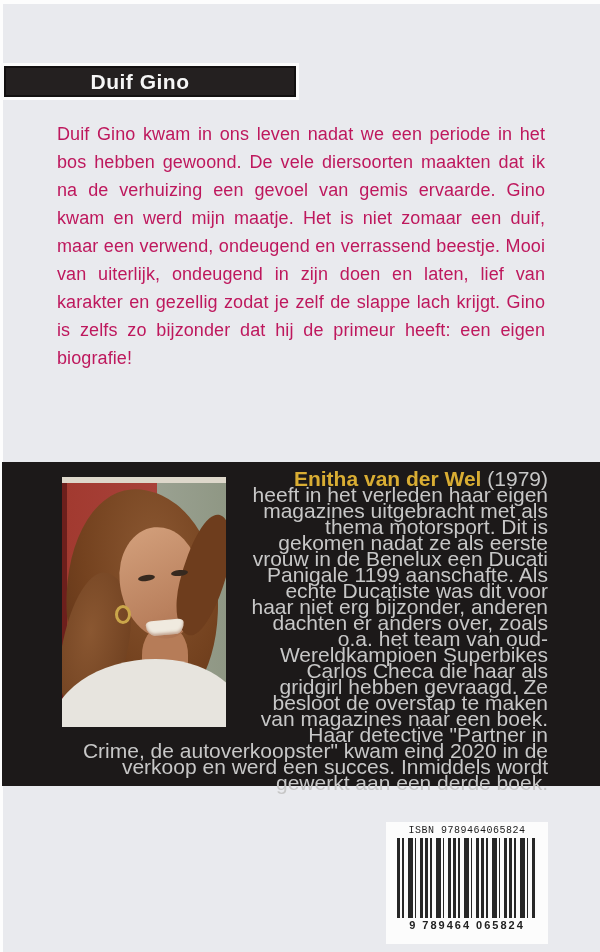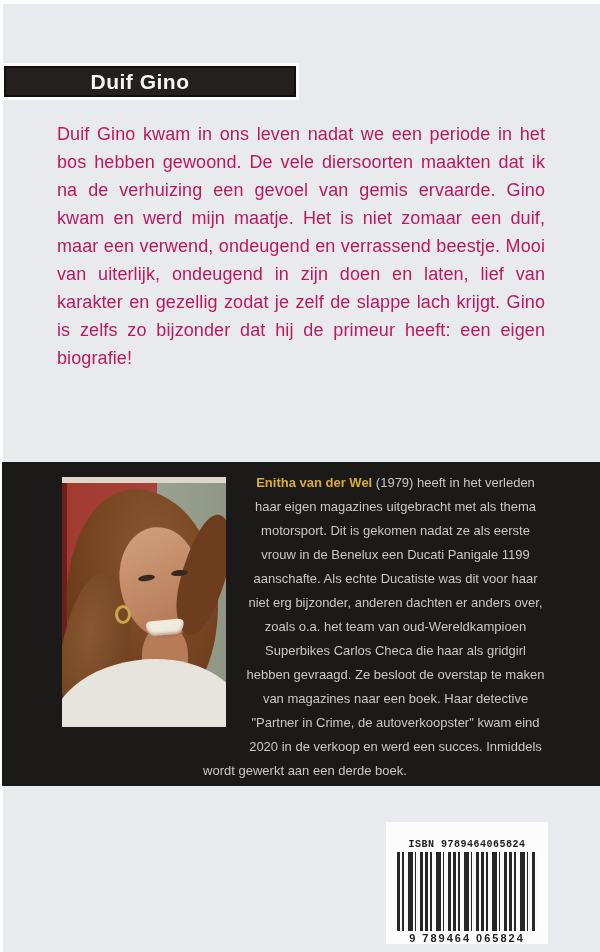--- a/index.html
+++ b/index.html
@@ -37,22 +37,22 @@
   }
   
   .bio-section{
     position:absolute;left:2px;top:462px;width:598px;height:324px;
     background:#1c1919;
     box-sizing:border-box;
     padding:9px 52px 0 60px;
   }
   .bio-text{
     margin:0;
-    font-size:13px;line-height:24px;color:#c7c7c7;
-    text-align:center;
+    font-size:21px;line-height:16px;color:#c7c7c7;
+    text-align:right;
   }
   .author-name{color:#d9ad33;font-weight:bold;}
   
   .author-photo{
     position:relative;float:left;
     width:164px;height:250px;
     margin:6px 17px 12px 0;
     overflow:hidden;
     background:linear-gradient(90deg,#6d1f1c 0,#6d1f1c 5px,#a23a30 5px,#a8423a 58%,#9aa191 58%,#8f9784 100%);
   }
@@ -100,23 +100,22 @@
   
   .barcode-panel{
     position:absolute;left:386px;top:822px;width:162px;height:122px;
     background:#fcfcfc;
     box-sizing:border-box;
     display:flex;flex-direction:column;align-items:center;
     padding-top:3px;
   }
   .isbn-label{
     font-family:"Liberation Mono", monospace;
-    font-size:10px;font-weight:bold;color:#1c1c1c;letter-spacing:.5px;
+    font-size:10px;font-weight:normal;color:#1c1c1c;letter-spacing:.5px;
     white-space:nowrap;
-    margin-top:14px;
   }
   .barcode-bars{
     width:140px;height:80px;margin-top:2px;
     background:repeating-linear-gradient(90deg,
       #262626 0 3px,#fafafa 3px 5px,
       #262626 5px 7px,#fafafa 7px 11px,
       #262626 11px 16px,#fafafa 16px 18px,
       #262626 18px 19px,#fafafa 19px 23px,
       #262626 23px 26px,#fafafa 26px 28px);
   }

